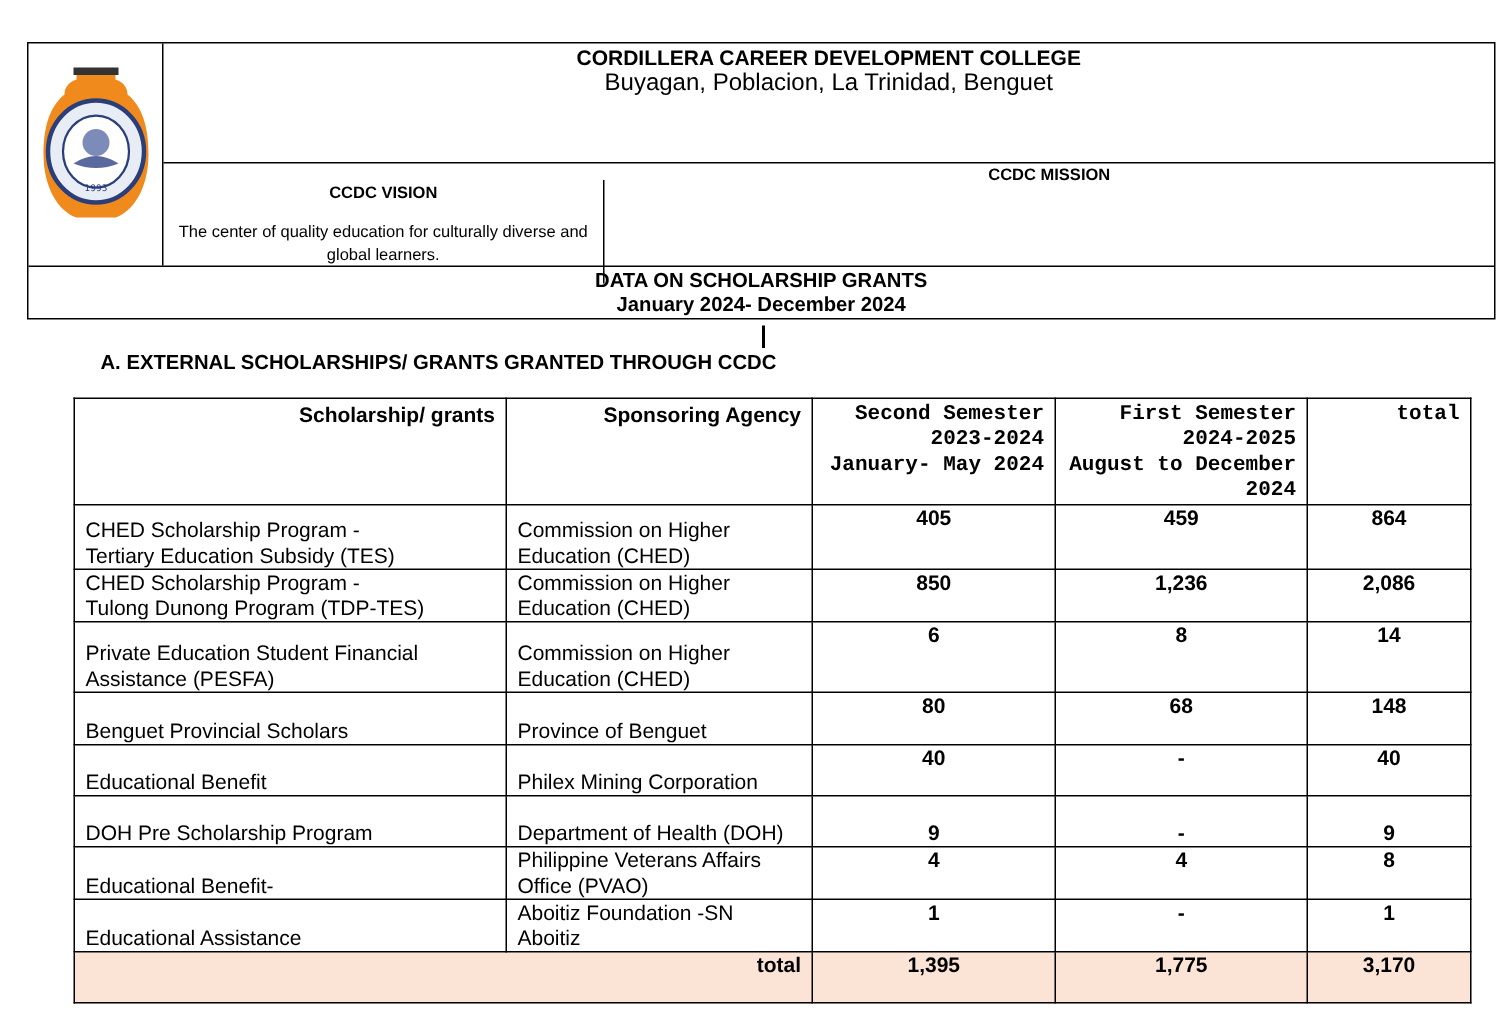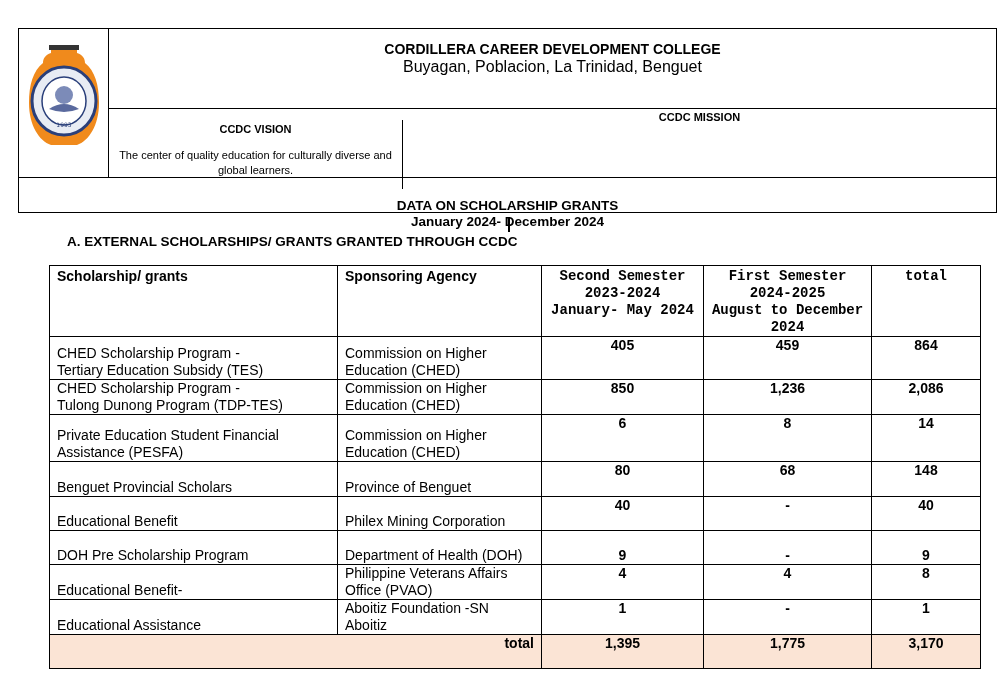--- a/index.html
+++ b/index.html
@@ -7,42 +7,42 @@
          font-family:"Liberation Sans", sans-serif; color:#000; }
 
   
   .hdr { position:absolute; left:18px; top:28px; width:979px; height:185px;
          border:1px solid #000; box-sizing:border-box; }
   .logo-cell { position:absolute; left:0; top:0; width:90px; height:148px;
                border-right:1px solid #000; box-sizing:border-box; }
   .logo { position:absolute; left:8px; top:14px; width:74px; height:104px; }
   .title-cell { position:absolute; left:90px; top:0; right:0; height:79px;
                 border-bottom:1px solid #000; text-align:center; }
-  .college { font-weight:bold; font-size:14px; margin-top:12px; }
+  .college { font-weight:bold; font-size:14px; margin-top:1px; }
   .address { font-size:16px; margin-top:1px; }
   .office { font-weight:bold; font-size:14px; margin-top:17px; }
   .vision-cell { position:absolute; left:90px; top:79px; width:294px; height:69px;
                  border-right:1px solid #000; box-sizing:border-box; text-align:center;margin-top:12px; }
   .mission-cell { position:absolute; left:384px; top:79px; right:0; height:69px; text-align:center; }
   .vm-head { font-weight:bold; font-size:11px; margin-top:3px; }
   .vm-text { font-size:11px; margin-top:13px; line-height:15px; padding:0 6px; }
   .data-cell { position:absolute; left:0; top:148px; right:0; bottom:0;
                border-top:1px solid #000; text-align:center; }
-  .data-title { font-weight:bold; font-size:13.5px; margin-top:20px; }
+  .data-title { font-weight:bold; font-size:13.5px; margin-top:1px; }
   .data-period { font-weight:bold; font-size:13.5px; margin-top:1px; }
 
   .cursor { position:absolute; left:508px; top:217px; width:2px; height:15px; background:#000; }
 
   .section { position:absolute; left:67px; top:234px; font-weight:bold; font-size:13.5px; }
 
   
   table.grants { position:absolute; left:49px; top:265px; width:931px;
                  border-collapse:collapse; table-layout:fixed; font-size:14px; }
   table.grants td, table.grants th { border:1px solid #000; padding:0 7px; box-sizing:border-box; }
-  table.grants th { font-weight:bold; vertical-align:top; padding-top:2px; line-height:17px; }
+  table.grants th { font-weight:bold; vertical-align:top; padding-top:2px; line-height:17px;text-align:right; }
   th.left { text-align:left; }
   th.center { text-align:center;font-family:Liberation Mono, monospace; }
   td.name, td.agency { vertical-align:bottom; line-height:17px; text-align:left; }
   td.num { font-weight:bold; text-align:center; vertical-align:top; line-height:17px; }
   td.num.bottom { vertical-align:bottom; }
   tr.total-row td { background:#fbe4d5; }
   td.total-label { text-align:right; font-weight:bold; vertical-align:top; line-height:17px; }
 </style>
 </head>
 <body>

